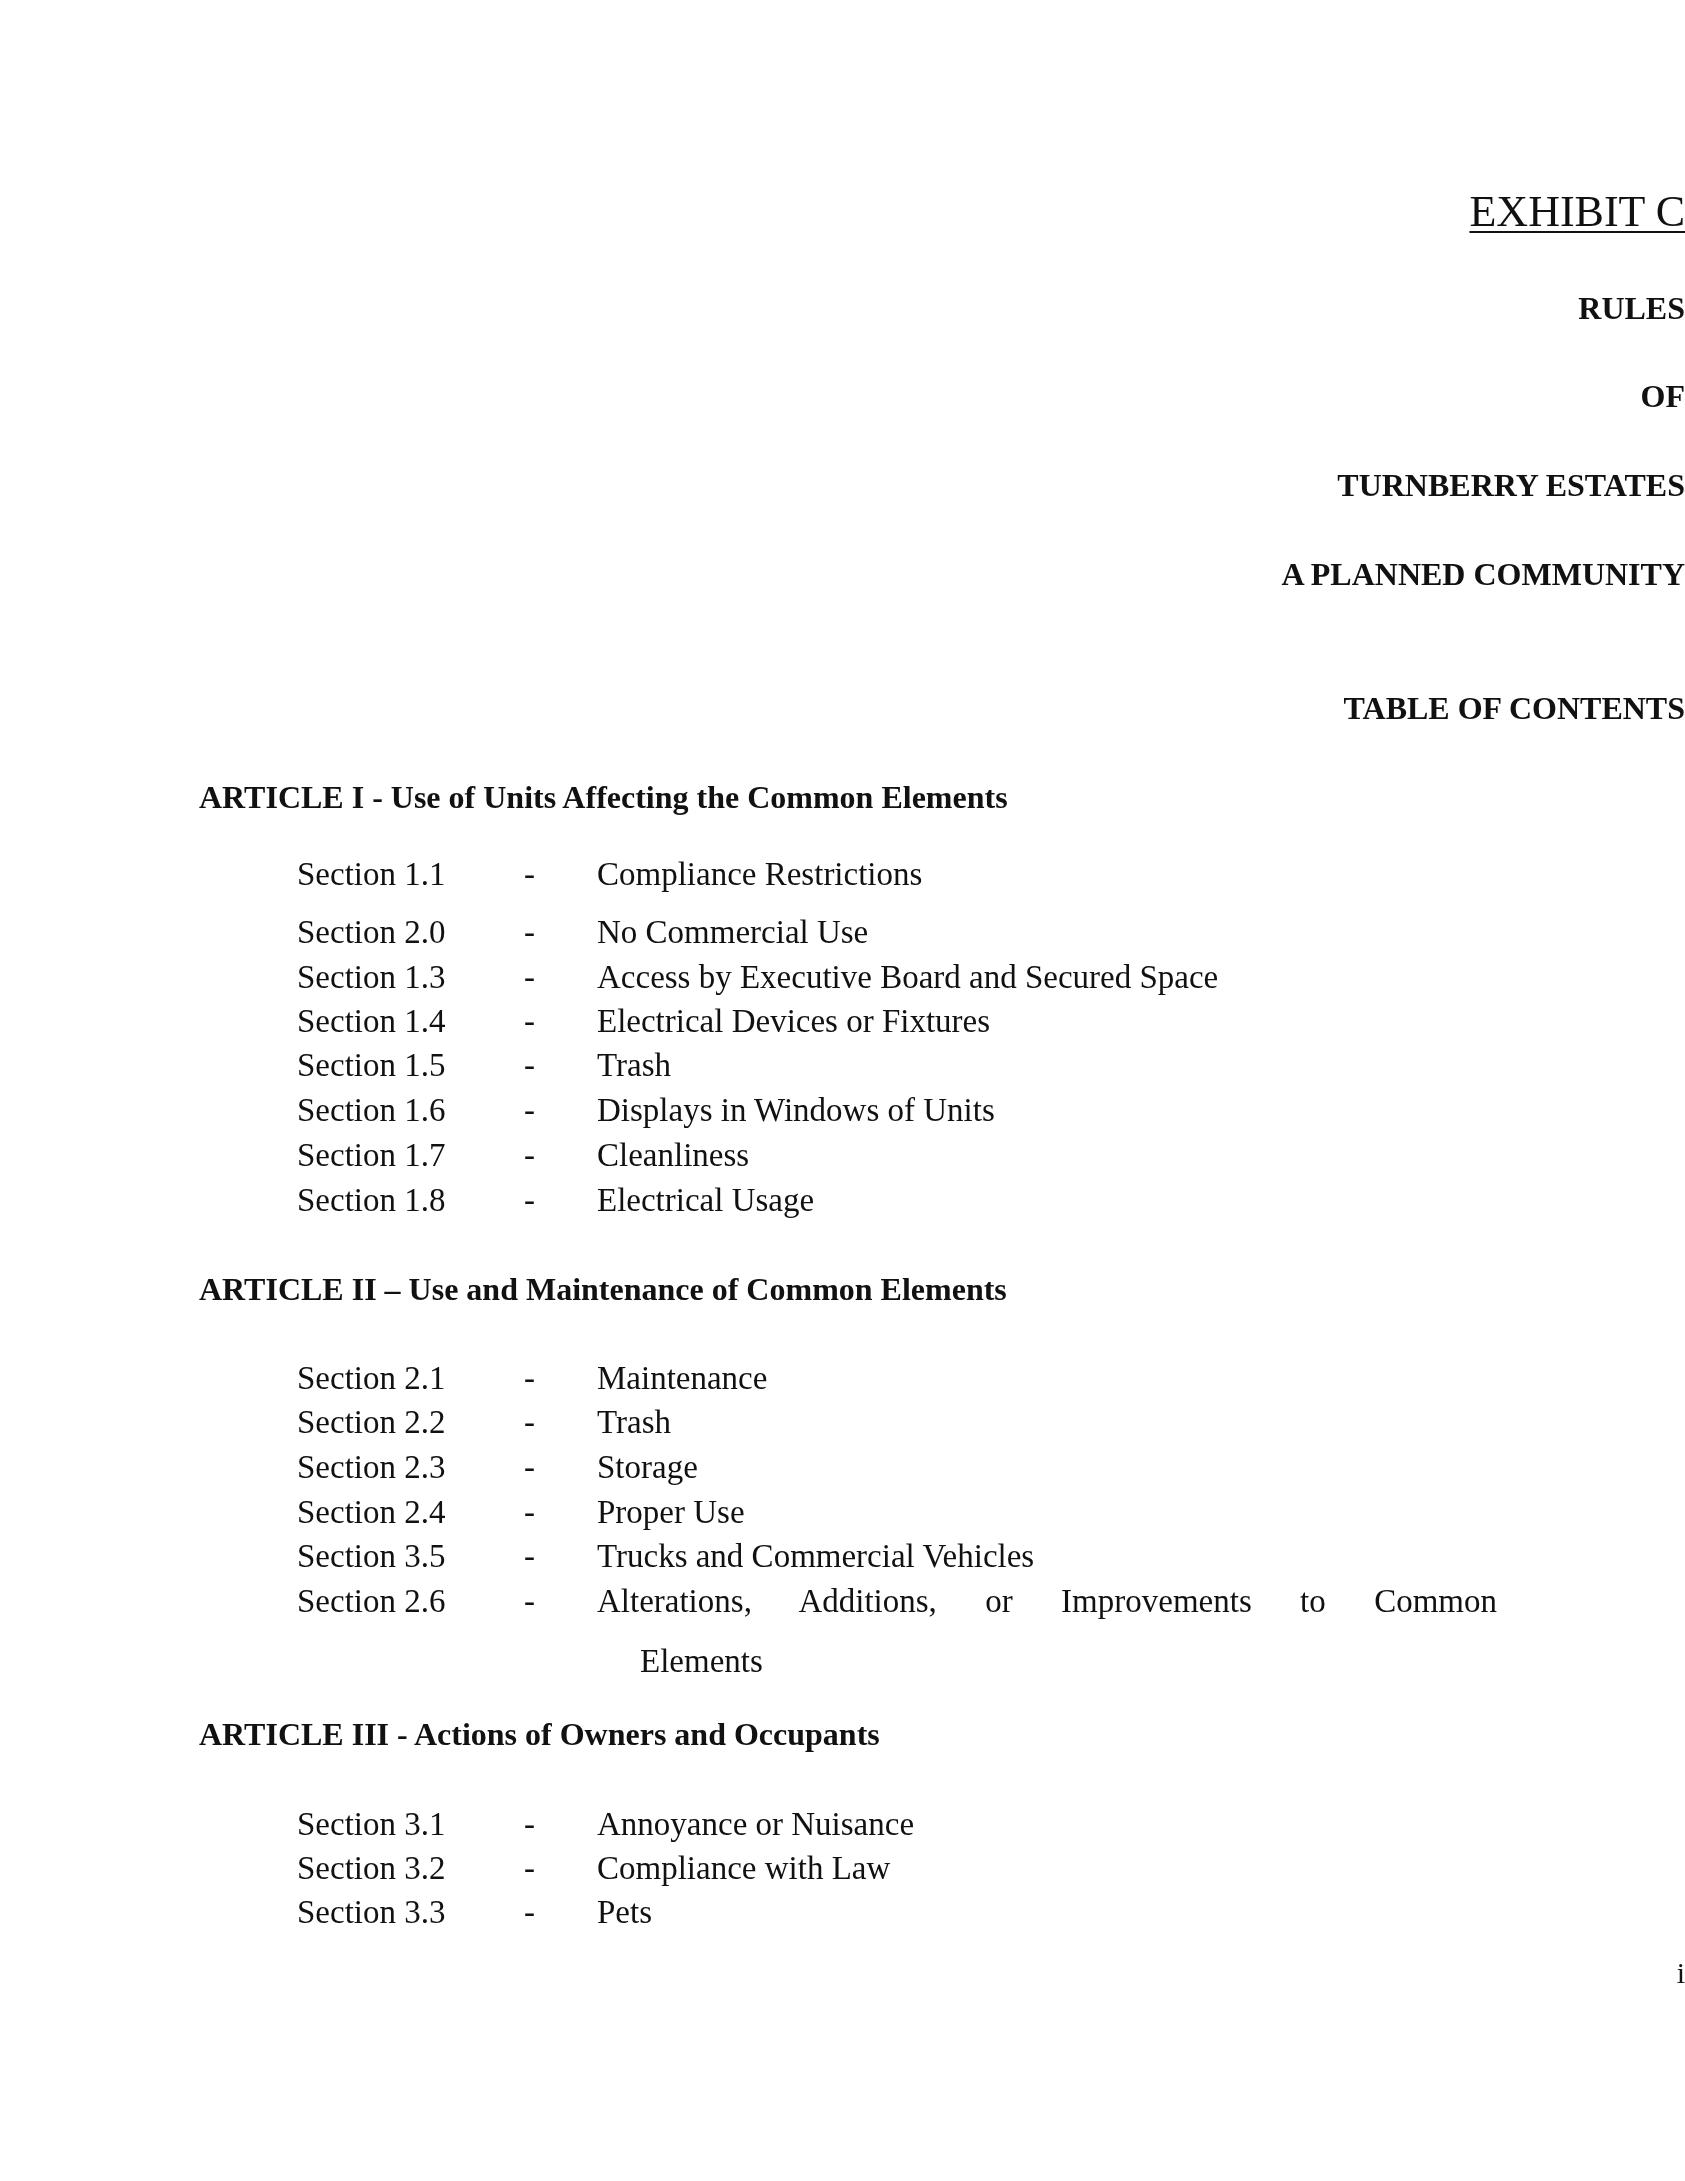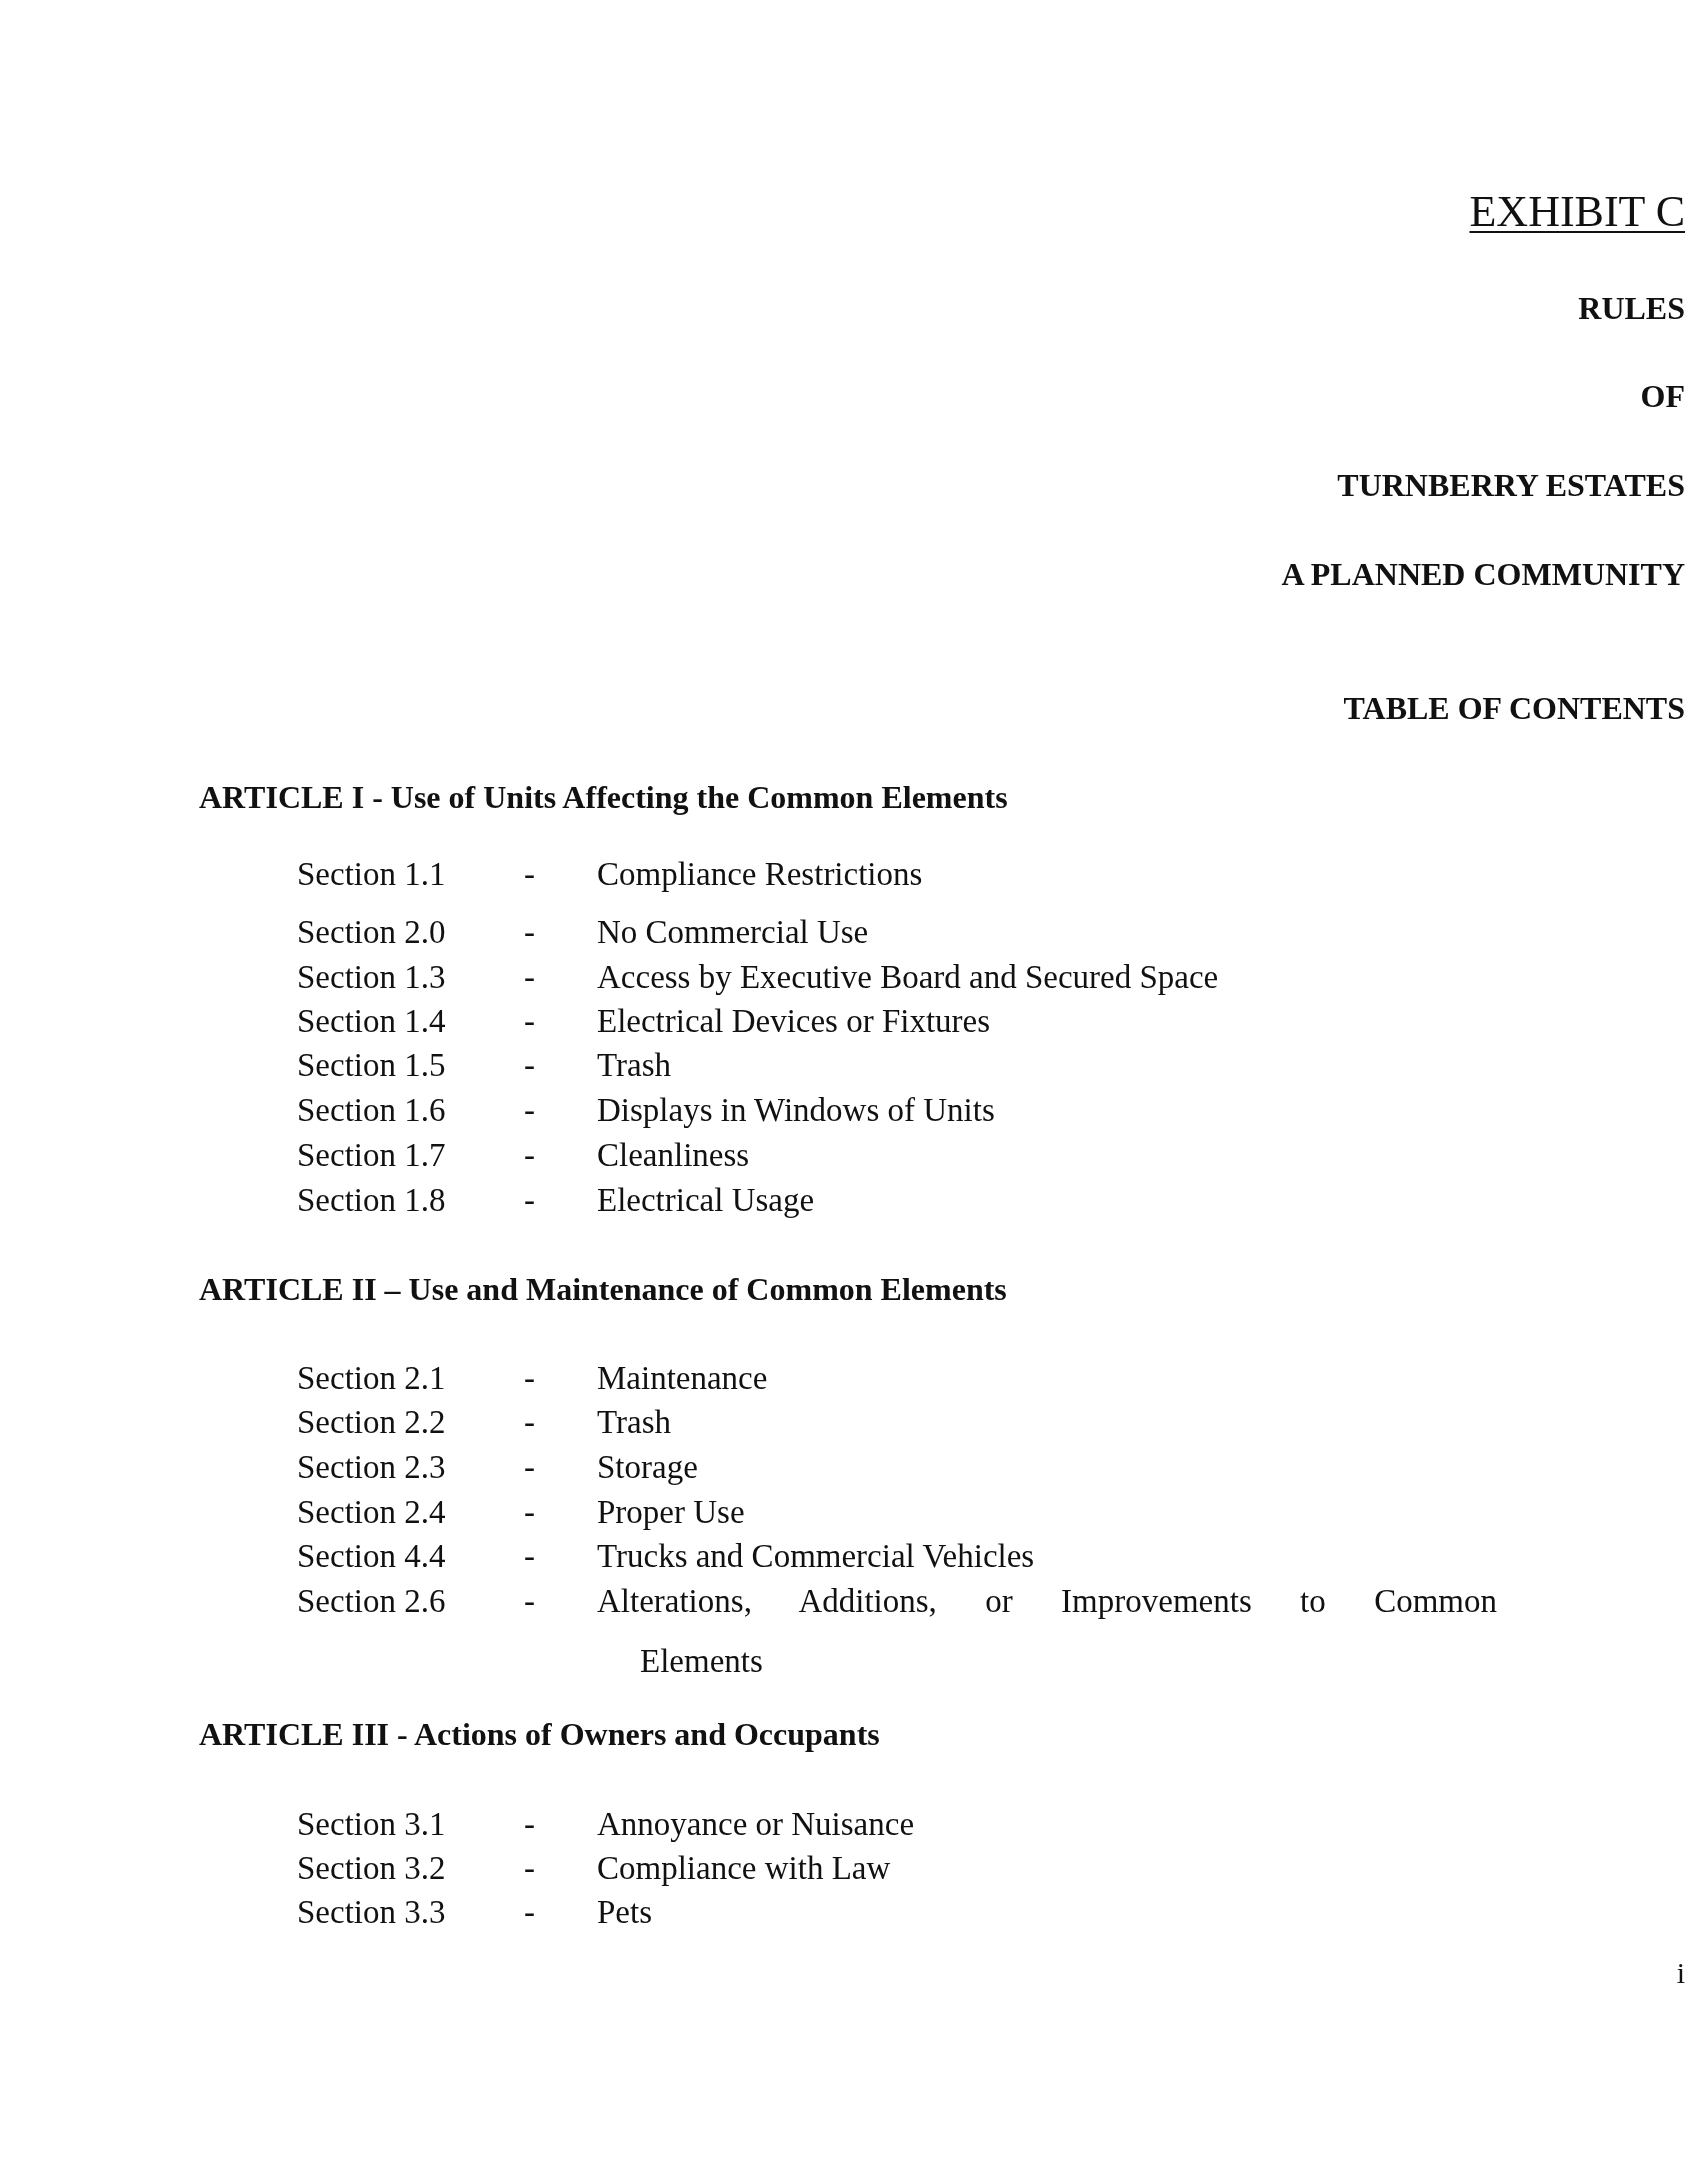--- a/index.html
+++ b/index.html
@@ -84,21 +84,21 @@
     <span class="sec">Section 2.3</span>
     <span class="dash">-</span>
     <span class="ttl">Storage</span>
   </div>
 <div class="row" style="top:1494px">
     <span class="sec">Section 2.4</span>
     <span class="dash">-</span>
     <span class="ttl">Proper Use</span>
   </div>
 <div class="row" style="top:1538px">
-    <span class="sec">Section 4.4</span>
+    <span class="sec">Section 3.5</span>
     <span class="dash">-</span>
     <span class="ttl">Trucks and Commercial Vehicles</span>
   </div>
 <div class="row" style="top:1583px">
     <span class="sec">Section 2.6</span>
     <span class="dash">-</span>
   </div>
 <div class="wrap" style="top:1583px">Alterations, Additions, or Improvements to Common</div>
 <div class="wrap2" style="top:1627px">Elements</div>
 

